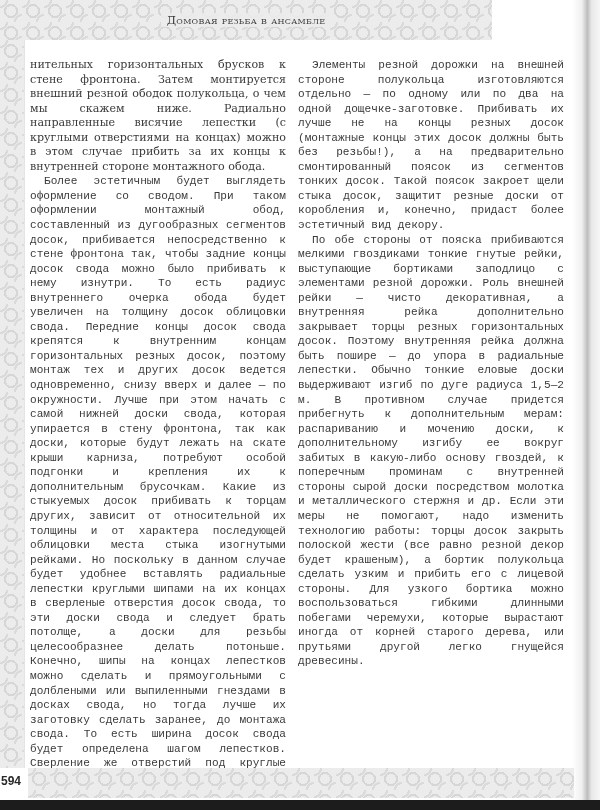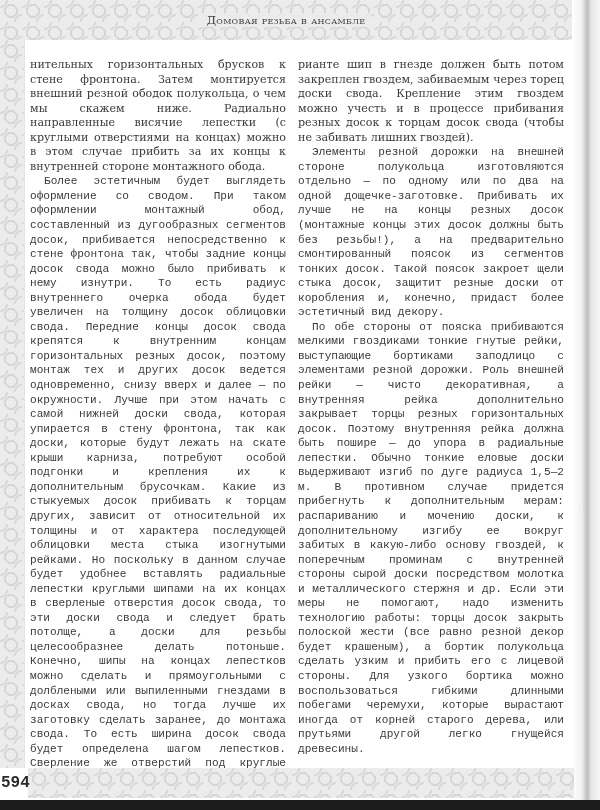--- a/index.html
+++ b/index.html
@@ -11,38 +11,38 @@
   }
   .knot {
     background-color: #ececec;
     background-image:
       radial-gradient(circle at 50% 50%, transparent 5px, #d6d6d6 5px, #d6d6d6 7px, transparent 7px),
       radial-gradient(circle at 0 0, transparent 6px, #dadada 6px, #dadada 8px, transparent 8px),
       radial-gradient(circle at 100% 100%, transparent 6px, #dadada 6px, #dadada 8px, transparent 8px);
     background-size: 22px 22px, 22px 22px, 22px 22px;
   }
   .header-band {
-    position: absolute; left: 0; top: 0; width: 572px; height: 40px;
+    position: absolute; left: 0; top: 0; width: 492px; height: 40px;
     display: flex; align-items: center; justify-content: center;
   }
   .running-head {
     font-family: "DejaVu Serif", serif; font-size: 11.5px; color: #3c3c3c;
     letter-spacing: 0.3px; font-variant: small-caps;
     background: rgba(236,236,236,0.85); padding: 0 6px;
   }
   .left-strip {
     position: absolute; left: 0; top: 40px; width: 24px; height: 728px;
     border-right: 1px solid #e4e4e4;
   }
   .footer-band {
     position: absolute; left: 28px; top: 768px; width: 546px; height: 30px;
   }
   .page-number {
-    position: absolute; left: 1px; top: 774px; font-size: 16px; font-weight: bold;
-    color: #2a2a2a; font-family: Liberation Mono, monospace;
+    position: absolute; left: 1px; top: 774px; font-size: 12px; font-weight: bold;
+    color: #2a2a2a; font-family: Liberation Sans, sans-serif;
   }
   .binding-shadow {
     position: absolute; right: 0; top: 0; width: 28px; height: 800px;
     background: linear-gradient(to right, #ffffff 0%, #f0f0f0 35%, #bdbdbd 55%, #e8e8e8 70%, #f6f6f6 100%);
   }
   .bottom-edge {
     position: absolute; left: 0; bottom: 0; width: 600px; height: 10px; background: #1c1c1c;
   }
   .column {
     position: absolute; top: 58px;
@@ -64,21 +64,20 @@
 </div>
 
 <div class="left-strip knot"></div>
 
 <div class="column col-left">
   <p>нительных горизонтальных брусков к стене фронтона. Затем монтируется внешний резной ободок полукольца, о чем мы скажем ниже. Радиально направленные висячие лепестки (с круглыми отверстиями на концах) можно в этом случае прибить за их концы к внутренней стороне монтажного обода.</p>
   <p class="indent">Более эстетичным будет выглядеть оформление со сводом. При таком оформлении монтажный обод, составленный из дугообразных сегментов досок, прибивается непосредственно к стене фронтона так, чтобы задние концы досок свода можно было прибивать к нему изнутри. То есть радиус внутреннего очерка обода будет увеличен на толщину досок облицовки свода. Передние концы досок свода крепятся к внутренним концам горизонтальных резных досок, поэтому монтаж тех и других досок ведется одновременно, снизу вверх и далее — по окружности. Лучше при этом начать с самой нижней доски свода, которая упирается в стену фронтона, так как доски, которые будут лежать на скате крыши карниза, потребуют особой подгонки и крепления их к дополнительным брусочкам. Какие из стыкуемых досок прибивать к торцам других, зависит от относительной их толщины и от характера последующей облицовки места стыка изогнутыми рейками. Но поскольку в данном случае будет удобнее вставлять радиальные лепестки круглыми шипами на их концах в сверленые отверстия досок свода, то эти доски свода и следует брать потолще, а доски для резьбы целесообразнее делать потоньше. Конечно, шипы на концах лепестков можно сделать и прямоугольными с долблеными или выпиленными гнездами в досках свода, но тогда лучше их заготовку сделать заранее, до монтажа свода. То есть ширина досок свода будет определена шагом лепестков. Сверление же отверстий под круглые шипы можно делать и на смонтированном своде перкой с помощью дрели или коловорота при любом соединении досок свода. В любом ва-</p>
 </div>
 
 <div class="column col-right">
-  <p>рианте шип в гнезде должен быть потом закреплен гвоздем, забиваемым через торец доски свода. Крепление этим гвоздем можно учесть и в процессе прибивания резных досок к торцам досок свода (чтобы не забивать лишних гвоздей).</p>
   <p class="indent">Элементы резной дорожки на внешней стороне полукольца изготовляются отдельно — по одному или по два на одной дощечке-заготовке. Прибивать их лучше не на концы резных досок (монтажные концы этих досок должны быть без резьбы!), а на предварительно смонтированный поясок из сегментов тонких досок. Такой поясок закроет щели стыка досок, защитит резные доски от коробления и, конечно, придаст более эстетичный вид декору.</p>
   <p class="indent">По обе стороны от пояска прибиваются мелкими гвоздиками тонкие гнутые рейки, выступающие бортиками заподлицо с элементами резной дорожки. Роль внешней рейки — чисто декоративная, а внутренняя рейка дополнительно закрывает торцы резных горизонтальных досок. Поэтому внутренняя рейка должна быть пошире — до упора в радиальные лепестки. Обычно тонкие еловые доски выдерживают изгиб по дуге радиуса 1,5—2 м. В противном случае придется прибегнуть к дополнительным мерам: распариванию и мочению доски, к дополнительному изгибу ее вокруг забитых в какую-либо основу гвоздей, к поперечным проминам с внутренней стороны сырой доски посредством молотка и металлического стержня и др. Если эти меры не помогают, надо изменить технологию работы: торцы досок закрыть полоской жести (все равно резной декор будет крашеным), а бортик полукольца сделать узким и прибить его с лицевой стороны. Для узкого бортика можно воспользоваться гибкими длинными побегами черемухи, которые вырастают иногда от корней старого дерева, или прутьями другой легко гнущейся древесины.</p>
 </div>
 
 <div class="footer-band knot"></div>
 <div class="page-number">594</div>
 
 <div class="bottom-edge"></div>
 
 </body></html>

